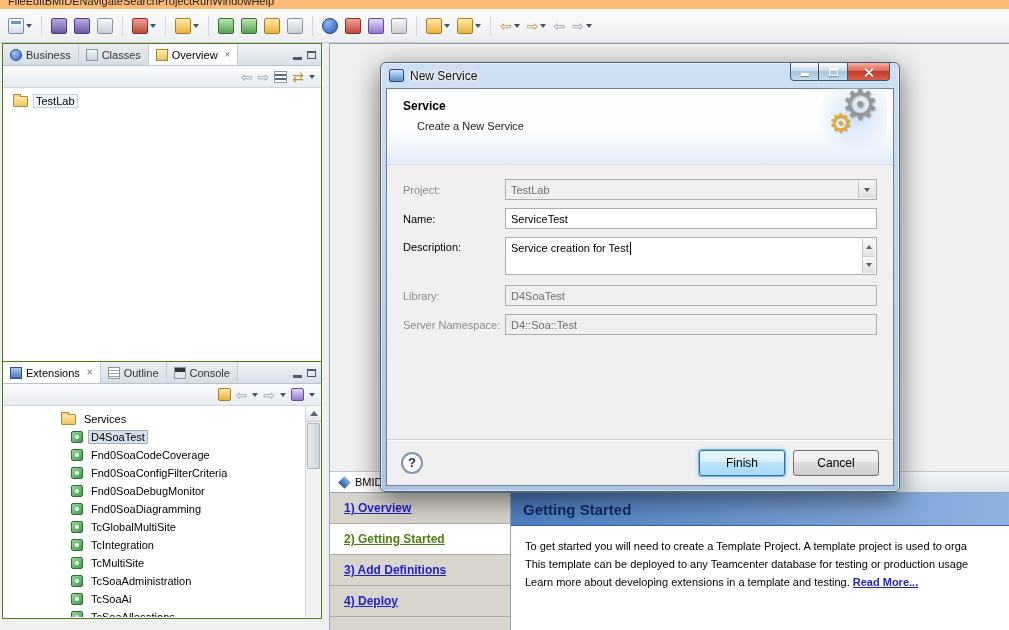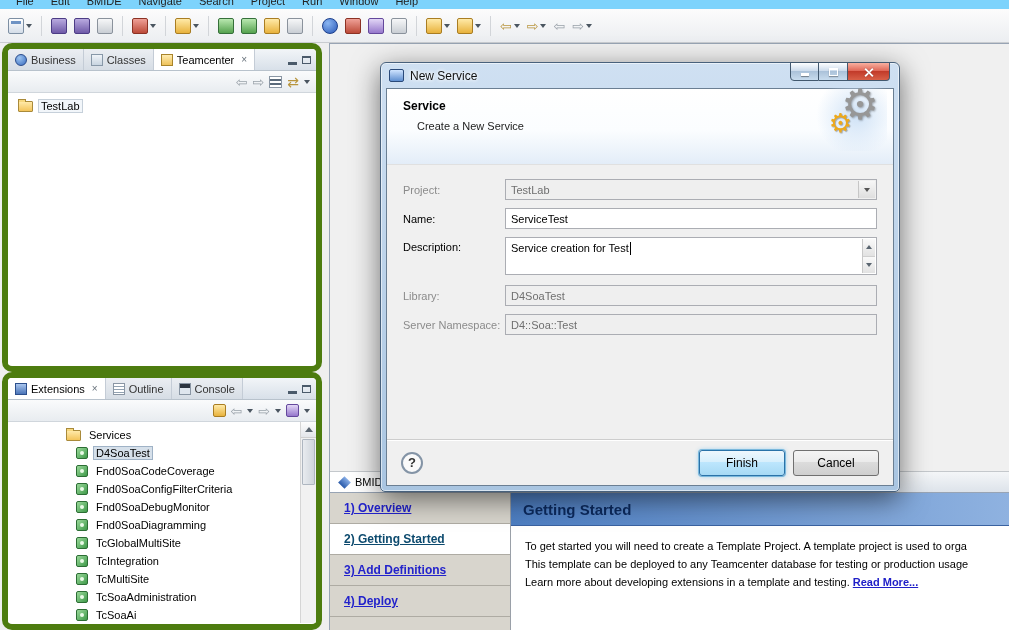--- a/index.html
+++ b/index.html
@@ -1,21 +1,21 @@
 <!DOCTYPE html>
 <html><head>
 <meta charset="utf-8">
 <style>
   *{margin:0;padding:0;box-sizing:border-box}
   html,body{width:1009px;height:630px;overflow:hidden}
   body{font-family:"Liberation Sans",sans-serif;font-size:11px;background:#efefef;position:relative;color:#000}
   .app{position:absolute;inset:0;background:#efefef}
 
   
-  .menubar{position:absolute;top:0;left:0;width:100%;height:9px;background:#7dd3fc;overflow:hidden;display:flex;gap:17px;padding-left:16px}
+  .menubar{position:absolute;top:0;left:0;width:100%;height:9px;background:#fdba74;overflow:hidden;display:flex;padding-left:8px}
   .menubar .mi{font-size:11px;line-height:15px;margin-top:-6px;color:#222;white-space:nowrap}
 
   
   .toolbar{position:absolute;top:9px;left:0;width:100%;height:34px;background:linear-gradient(#fcfcfc,#ecEEf1);border-bottom:1px solid #c9ccd0;display:flex;align-items:center;padding:0 6px;gap:3px}
   .tsep{width:1px;height:20px;background:#d2d5d9;margin:0 4px;flex:none}
   .tbtn{display:flex;align-items:center;gap:2px;padding:2px;border-radius:2px;flex:none}
   .tbi{width:16px;height:16px;border-radius:2px;display:inline-block;flex:none}
   .caret{width:0;height:0;border-left:3px solid transparent;border-right:3px solid transparent;border-top:4px solid #4a5560;display:inline-block}
   .c-gray{background:linear-gradient(#f6f7f8,#c9ced4);border:1px solid #8a929c}
   .c-purple{background:linear-gradient(#b9abe0,#6f5aa8);border:1px solid #4c3c85}
@@ -23,23 +23,23 @@
   .c-yellow{background:linear-gradient(#ffeaa8,#e8b23c);border:1px solid #a97d22}
   .c-red{background:linear-gradient(#efa198,#bc4a38);border:1px solid #8c3224}
   .c-blue{background:radial-gradient(circle at 35% 30%,#8ab6f2,#2b59b8);border:1px solid #1c3f8c;border-radius:50%}
   .c-table{background:linear-gradient(#e2d6f6,#9678cc);border:1px solid #64489c}
   .c-win{background:linear-gradient(#fff,#d4dde8);border:1px solid #7d8fa3;position:relative}
   .c-win::after{content:"";position:absolute;top:2px;left:2px;right:2px;height:3px;background:#6f93c4}
   .ar{font-size:14px;line-height:16px;color:#b8953e;display:inline-block}
   .ar.gray{color:#99a1a9}
 
   
-  .view{position:absolute;background:#fff;border:6px solid #4d7c0f;border-radius:10px;overflow:hidden}
+  .view{position:absolute;background:#fff;border:1px solid #4d7c0f;border-radius:0;overflow:hidden}
   .view-top{left:2px;top:43px;width:320px;height:329px}
-  .view-bottom{left:2px;top:372px;width:320px;height:258px}
+  .view-bottom{left:2px;top:361px;width:320px;height:258px}
   .tabbar{height:22px;background:linear-gradient(#f2f5f8,#d8e0e9);border-bottom:1px solid #b8c2cc;display:flex;align-items:stretch}
   .tab{display:flex;align-items:center;gap:4px;padding:0 7px;color:#333;border-right:1px solid #c4ccd6;background:linear-gradient(#ebeef2,#d6dde5);cursor:default;white-space:nowrap}
   .tab.active{background:#fff;color:#000}
   .closex{font-size:10px;color:#66707a;margin-left:3px;line-height:10px}
   .ti{width:12px;height:12px;display:inline-block;flex:none}
   .ti-business{border-radius:50%;background:radial-gradient(circle at 35% 30%,#9cc4f0,#3a6cc0);border:1px solid #2a4c8c}
   .ti-classes{background:linear-gradient(#f0f4f8,#c8d4e0);border:1px solid #8898a8}
   .ti-navigator{background:linear-gradient(#ffecb0,#eec25a);border:1px solid #a9842a}
   .ti-extensions{background:linear-gradient(#aac6ee,#4a74b8);border:1px solid #2c4f8c}
   .ti-outline{background:repeating-linear-gradient(180deg,#fff 0,#fff 2px,#92a2b2 2px,#92a2b2 3px);border:1px solid #8a96a4}
@@ -70,21 +70,21 @@
   .editor{position:absolute;left:329px;top:43px;right:0;bottom:0;border-left:1px solid #98a4b4;border-top:1px solid #98a4b4;background:#eef0f2;display:flex;flex-direction:column}
   .ed-top{height:428px;background:#f0f0f0;border-bottom:1px solid #c4c8cc;flex:none}
   .ed-tabrow{height:21px;background:linear-gradient(#f4f6f8,#dde3ea);border-bottom:1px solid #98a4b4;display:flex;flex:none}
   .ed-tab{background:#fff;border-right:1px solid #98a4b4;display:flex;align-items:center;gap:6px;padding:0 10px;width:120px;white-space:nowrap;overflow:hidden}
   .ed-diamond{width:9px;height:9px;background:linear-gradient(#8ab0e8,#2858a8);transform:rotate(45deg);flex:none}
   .ed-content{flex:1;display:flex;overflow:hidden}
   .steps{width:181px;background:#d8d5cd;border-right:1px solid #9aa0a8;flex:none}
   .step{height:31px;display:flex;align-items:center;padding-left:14px;border-bottom:1px solid #aeaba3}
   .step a{color:#2323cb;font-weight:bold;text-decoration:underline;font-size:12px;cursor:pointer;white-space:nowrap}
   .step.active{background:#fff}
-  .step.active a{color:#0c4a6e}
+  .step.active a{color:#4d7c0f}
   .gs-right{flex:1;display:flex;flex-direction:column;background:#fff;overflow:hidden}
   .gs-header{height:33px;flex:none;background:linear-gradient(90deg,#4d7ec2,#8fb2e0);color:#0c2a5e;font-weight:bold;font-size:15px;line-height:33px;padding-left:12px;border-bottom:1px solid #3a62a0;white-space:nowrap}
   .gs-body{padding:12px 4px 0 14px;overflow:hidden}
   .gs-body p{white-space:nowrap;overflow:hidden;margin:0 0 1px 0;line-height:17px;font-size:11px}
   .gs-body .lm{margin-top:0}
   .readmore{color:#2020c8;font-weight:bold;text-decoration:underline;cursor:pointer}
 
   
   .dialog{position:absolute;left:380px;top:62px;width:520px;height:430px;z-index:50;
     background:linear-gradient(#cfe0f2,#a9c5e1);border:1px solid #48617c;border-radius:6px 6px 5px 5px;
@@ -234,21 +234,21 @@
       <div class="tab">
           <span class="ti ti-business"></span>
           <span>Business</span>
         </div>
       <div class="tab">
           <span class="ti ti-classes"></span>
           <span>Classes</span>
         </div>
       <div class="tab active">
           <span class="ti ti-navigator"></span>
-          <span>Teamcenter</span>
+          <span>Overview</span>
           <span class="closex">×</span>
         </div>
       <div class="winbtns">
           <span class="mini"></span>
           <span class="maxi"></span>
         </div>
     </div>
     <div class="localbar">
       <span class="ar gray">⇦</span>
       <span class="ar gray">⇨</span>

